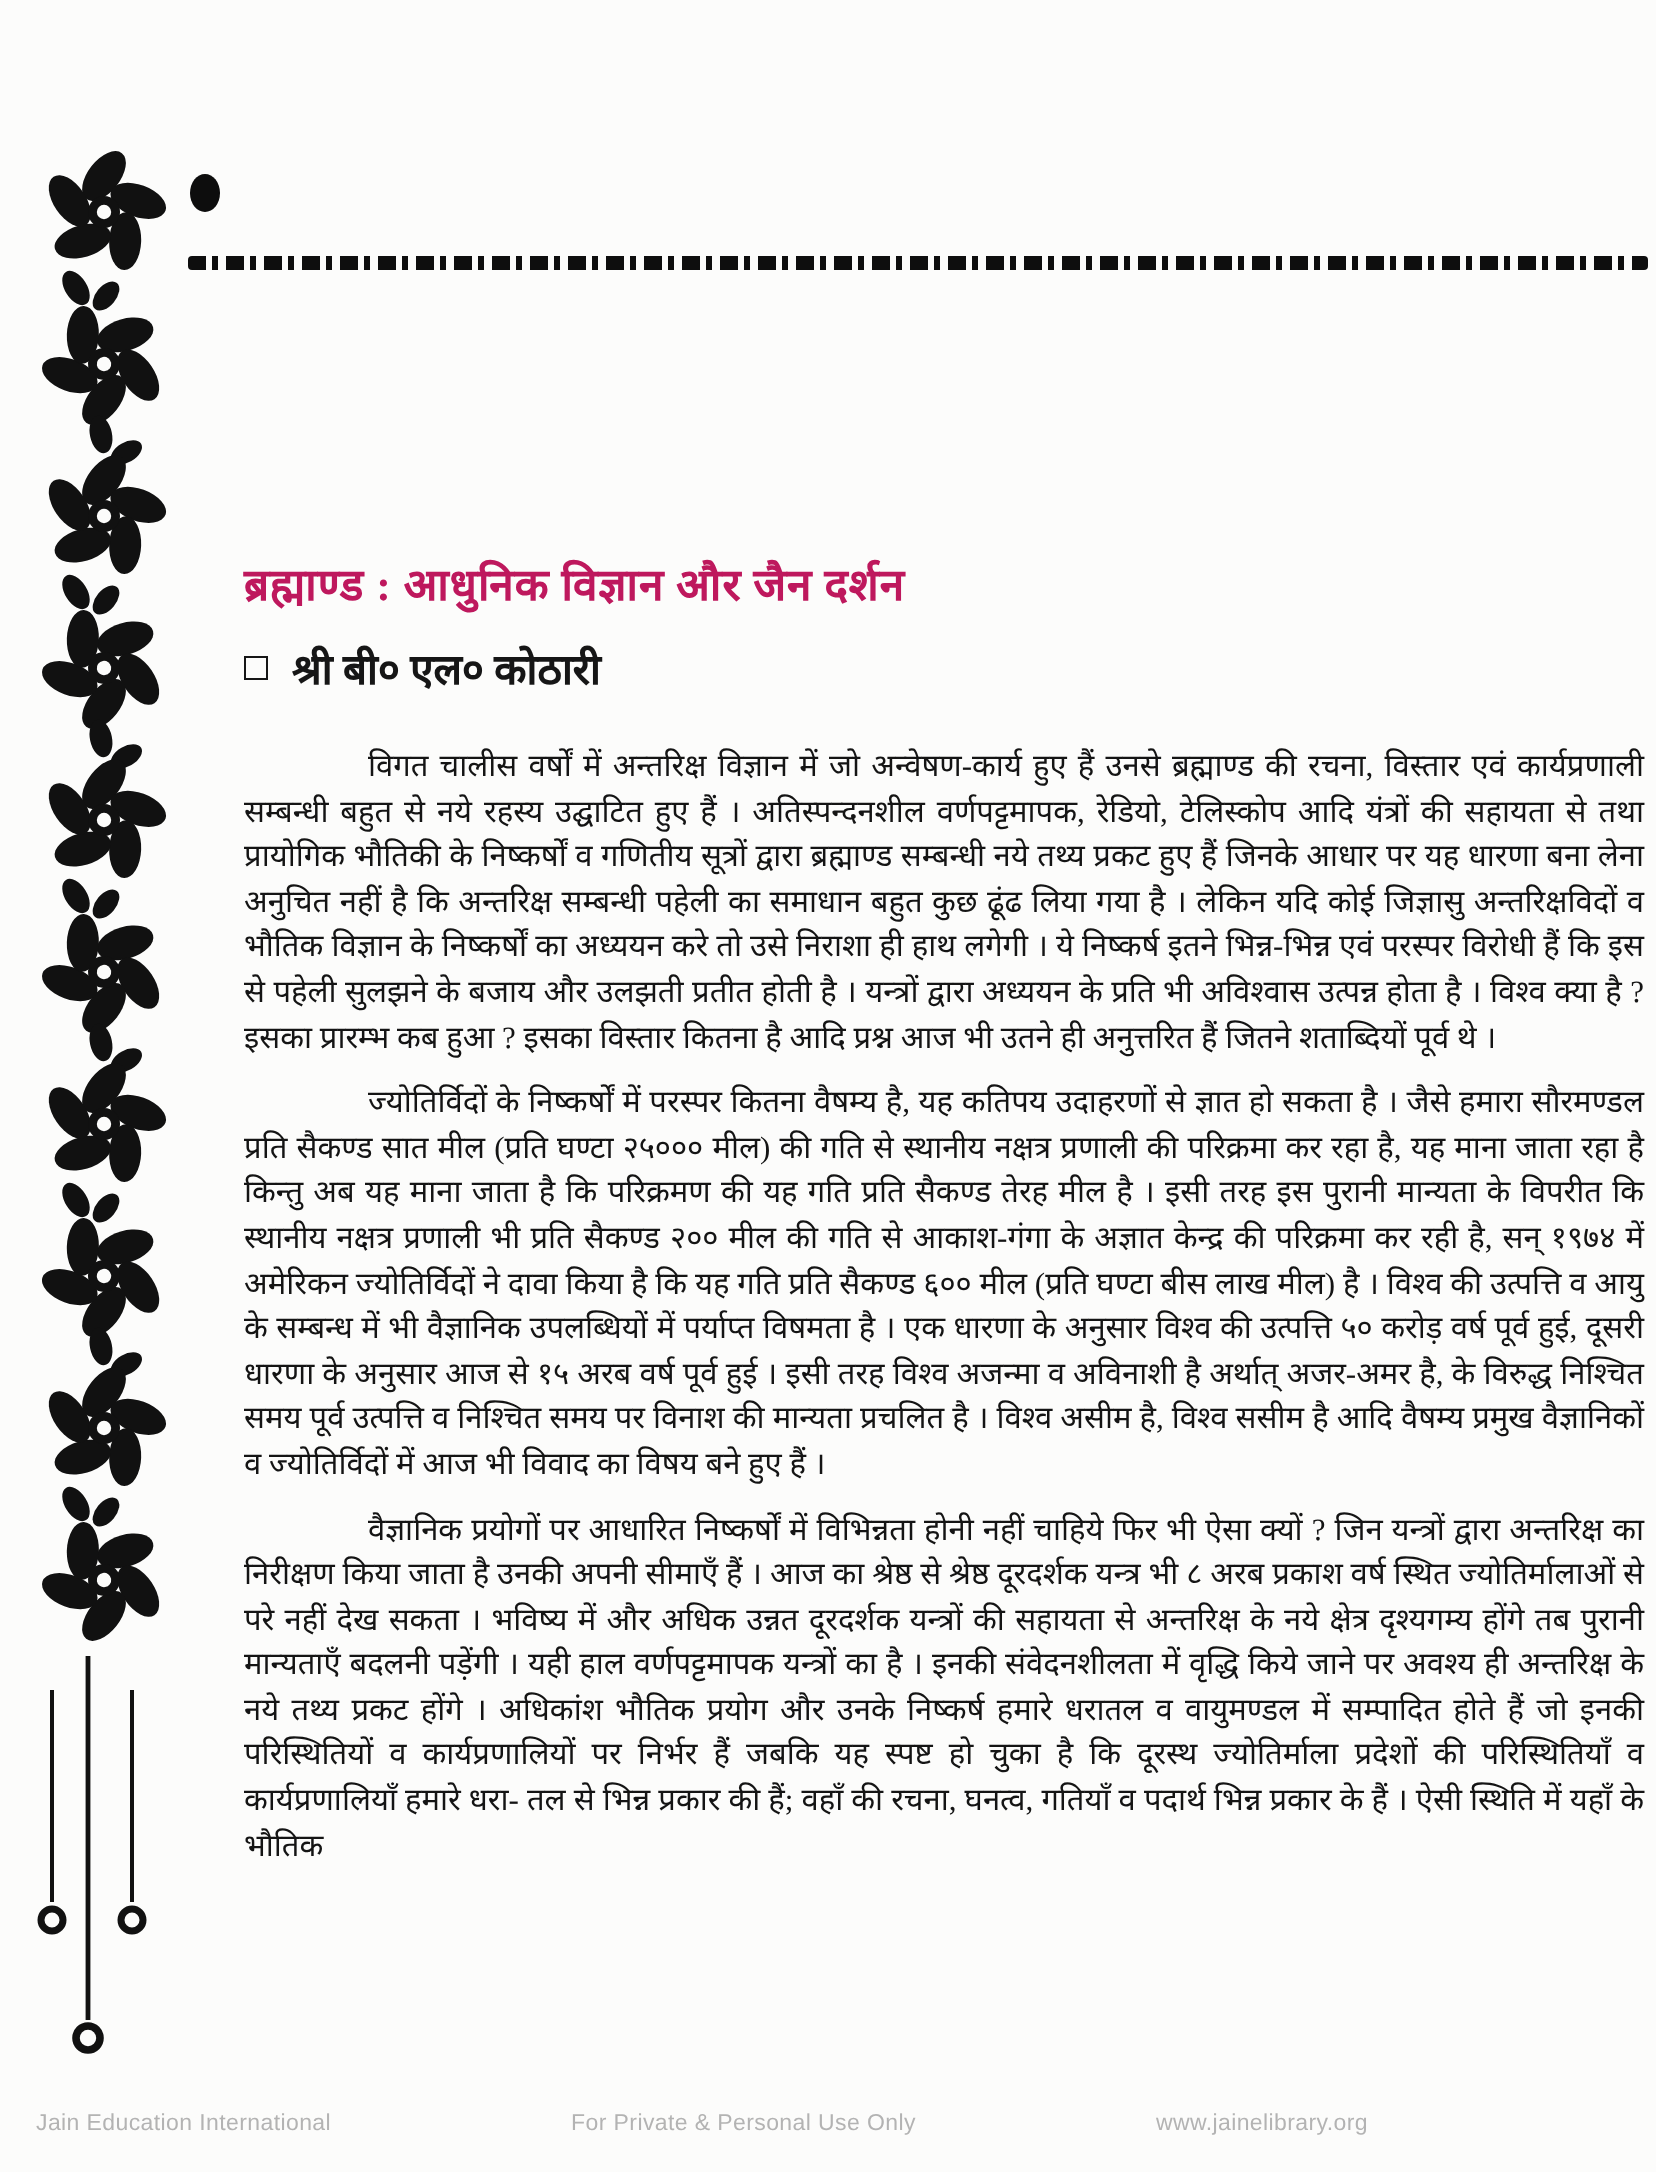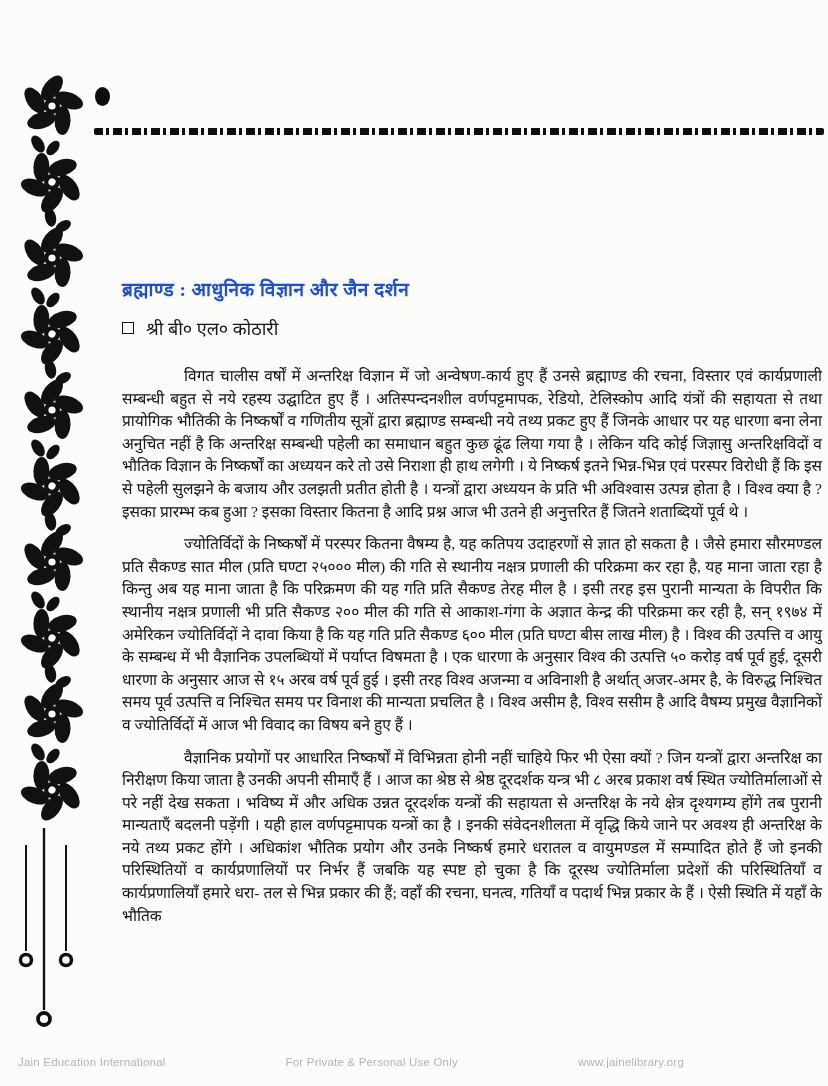--- a/index.html
+++ b/index.html
@@ -40,42 +40,42 @@
       #0e0e0e 12px 15px, transparent 15px 19px);
     border-radius: 2px;
   }
   .content {
     position: absolute;
     left: 122px;
     top: 276px;
     width: 700px;
   }
   .title {
-    font-size: 19px;
+    font-size: 22px;
     font-weight: bold;
     letter-spacing: 0.5px;
-    color: #1d4ed8;
+    color: #be185d;
     font-family: "Liberation Serif", "DejaVu Serif", serif;
   }
   .byline {
     margin-top: 14px;
     display: flex;
     align-items: center;
     gap: 12px;
   }
   .byline .square {
     display: inline-block;
     width: 12px;
     height: 12px;
     border: 1.6px solid #161616;
     flex: 0 0 auto;
   }
   .byline .author {
-    font-size: 18px;
-    font-weight: normal;
+    font-size: 21px;
+    font-weight: bold;
   }
   .affiliation {
     margin-top: 11px;
     font-size: 15.5px;
   }
   .body-text { margin-top: 25px; }
   .body-text p {
     font-size: 15.5px;
     line-height: 22.6px;
     text-align: justify;

